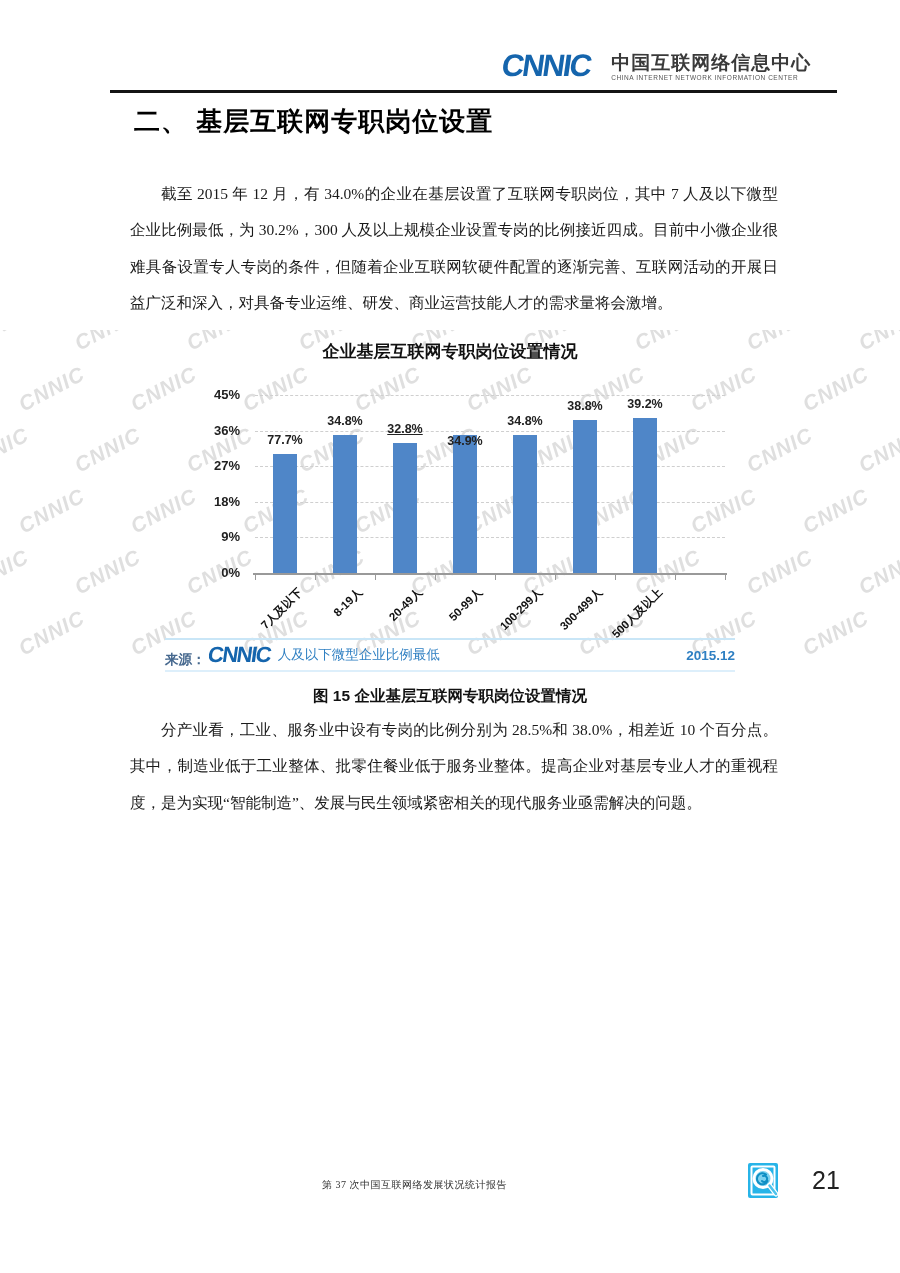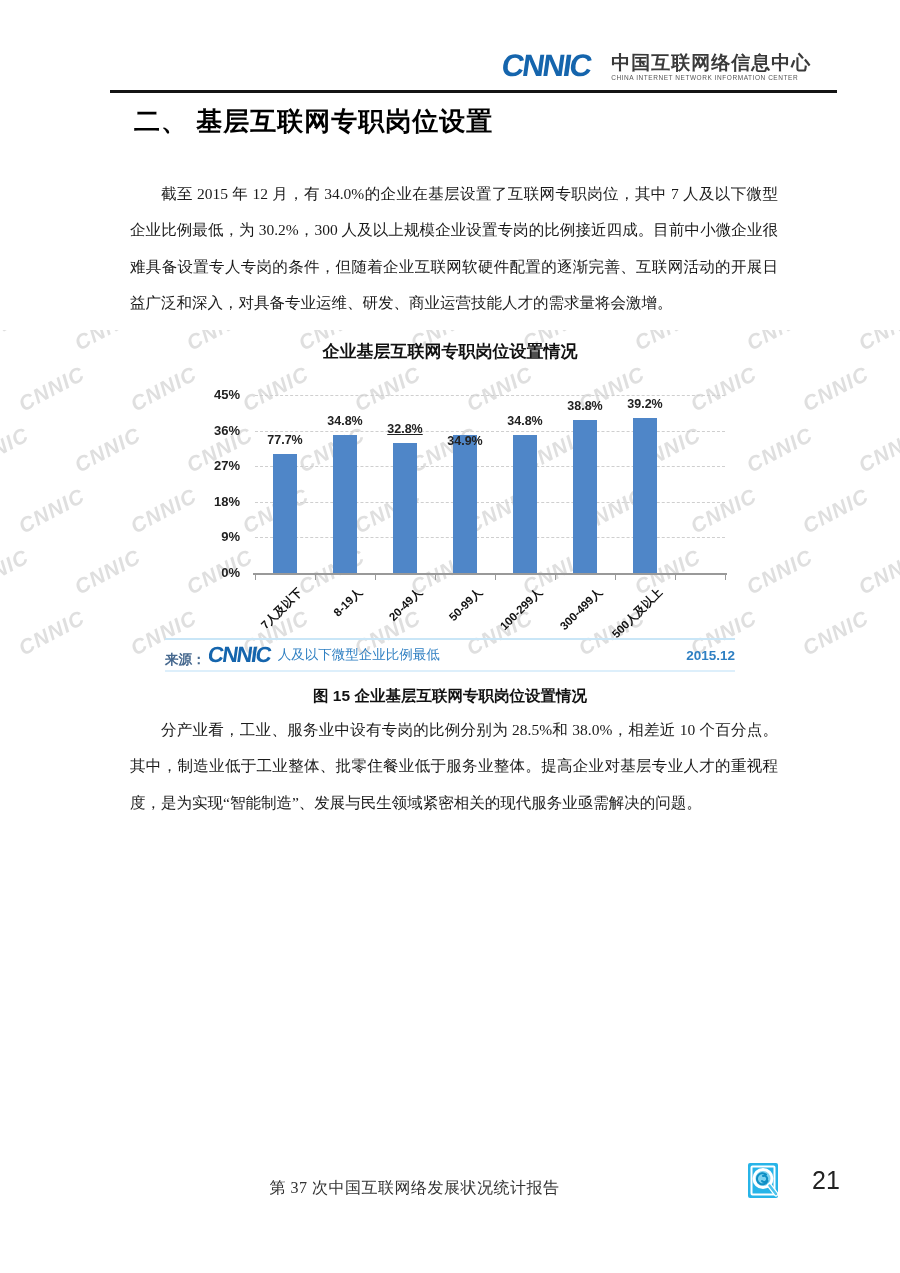--- a/index.html
+++ b/index.html
@@ -50,21 +50,21 @@
   .source-logo{display:inline-block;font-family:"Liberation Sans",sans-serif;font-weight:bold;
         font-size:22px;color:#1565ad;letter-spacing:-1.5px;transform:skewX(-8deg);margin:0 8px 0 2px;}
   .source-survey{font-family:"Liberation Sans",sans-serif;font-size:13.5px;color:#2e7fc2;}
   .source-date{margin-left:auto;font-family:"Liberation Sans",sans-serif;font-size:13.5px;
         font-weight:bold;color:#2e7fc2;}
   .figure-caption{position:absolute;top:686px;left:0;width:900px;text-align:center;
         font-family:"Liberation Sans",sans-serif;font-weight:bold;font-size:15.5px;color:#111;}
 
   
   .footer-title{position:absolute;top:1178px;left:0;width:829px;text-align:center;
-        font-size:16px;color:#333;letter-spacing:0.5px;}
+        font-size:10px;color:#333;letter-spacing:0.5px;}
   .footer-icon{position:absolute;top:1160px;left:746px;}
   .page-number{position:absolute;top:1166px;left:812px;font-family:"Liberation Sans",sans-serif;
         font-size:25px;color:#222;}
 </style>
 </head>
 <body>
 
 <div class="page">
 
   <div class="header-logo">

